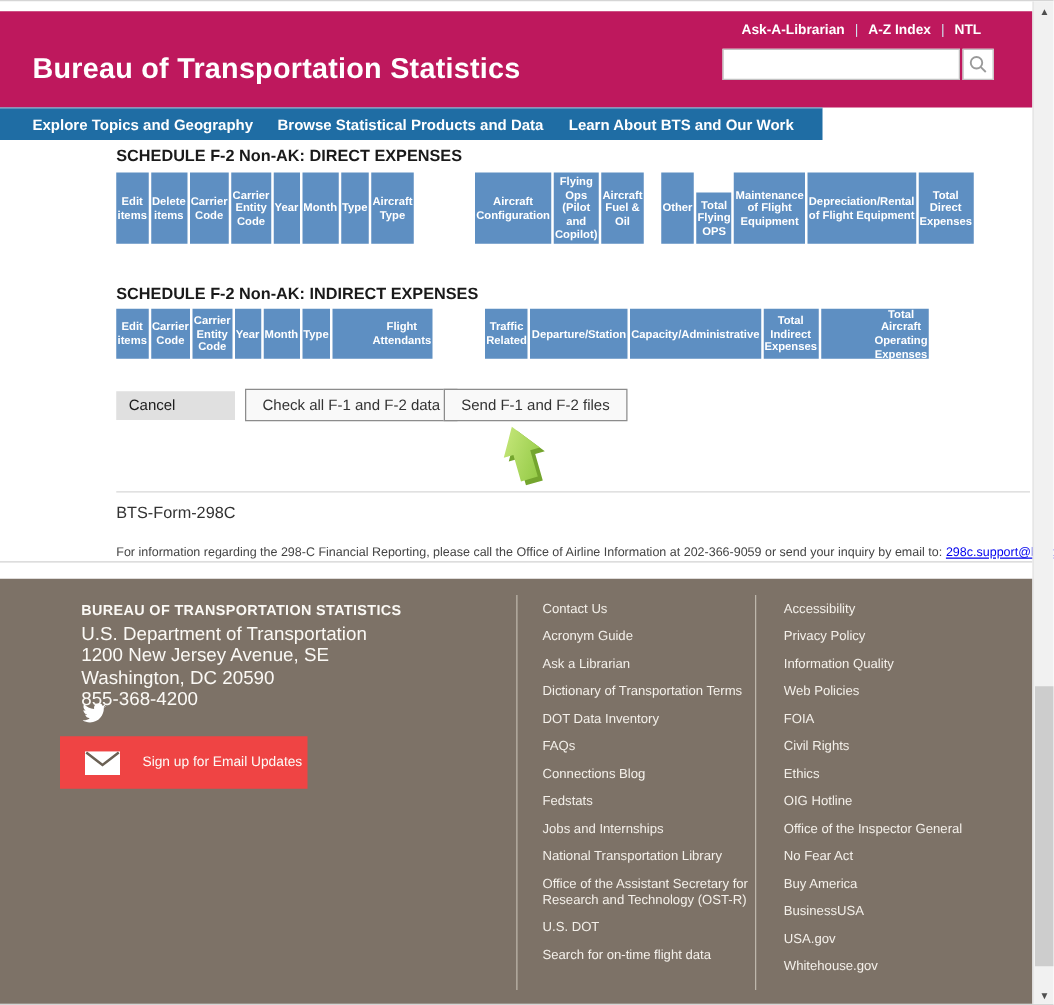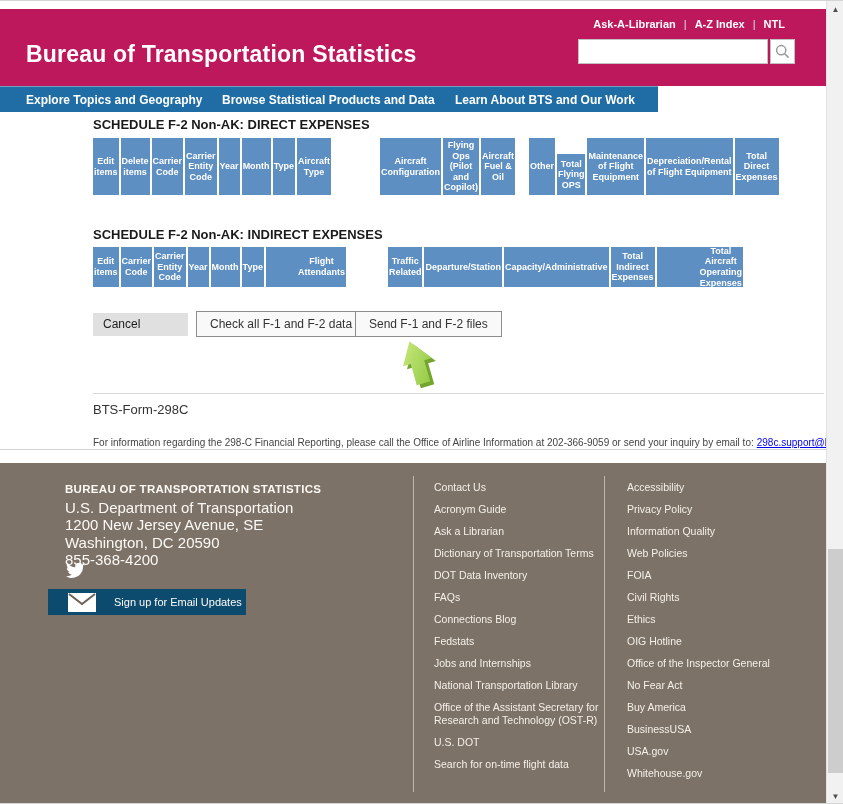--- a/index.html
+++ b/index.html
@@ -44,21 +44,21 @@
   .form-label { position:absolute; left:93px; top:401px; font-size:13px; color:#333; }
   .fineprint { position:absolute; left:93px; top:436px; font-size:10px; color:#444; white-space:nowrap; }
   .fineprint .email-link { color:#0000ee; text-decoration:underline; cursor:pointer; margin-left:3px; }
 
   
   .footer { position:absolute; left:0; top:462px; width:826px; height:342px; background:#7d7267; }
   .org { position:absolute; left:65px; top:18px; }
   .org-line { font-size:15px; color:#fbf9f5; line-height:17.5px; }
   .org-line:first-child { font-weight:bold; font-size:11.5px; letter-spacing:.3px; }
   .twitter { position:absolute; left:66px; top:100px; cursor:pointer; }
-  .signup { position:absolute; left:48px; top:126px; width:198px; height:26px; background:#0c4a6e;
+  .signup { position:absolute; left:48px; top:126px; width:198px; height:42px; background:#ef4444;
             display:flex; align-items:center; padding-left:20px; cursor:pointer; }
   .signup-label { color:#fdfbf7; font-size:11px; margin-left:18px; }
   .fdiv { position:absolute; top:13px; width:1px; height:316px; background:#beb7ac; }
   #fdiv1 { left:413px; } #fdiv2 { left:604px; }
   .flinks { position:absolute; top:18px; width:168px; }
   #fcol1 { left:434px; } #fcol2 { left:627px; }
   .flink { font-size:10.5px; color:#f4f0ea; line-height:13px; margin-bottom:9px; cursor:pointer; }
 
   
   .sb { position:absolute; right:0; top:0; width:17px; height:804px; background:#f1f1f1; border-left:1px solid #e2e2e2; }

